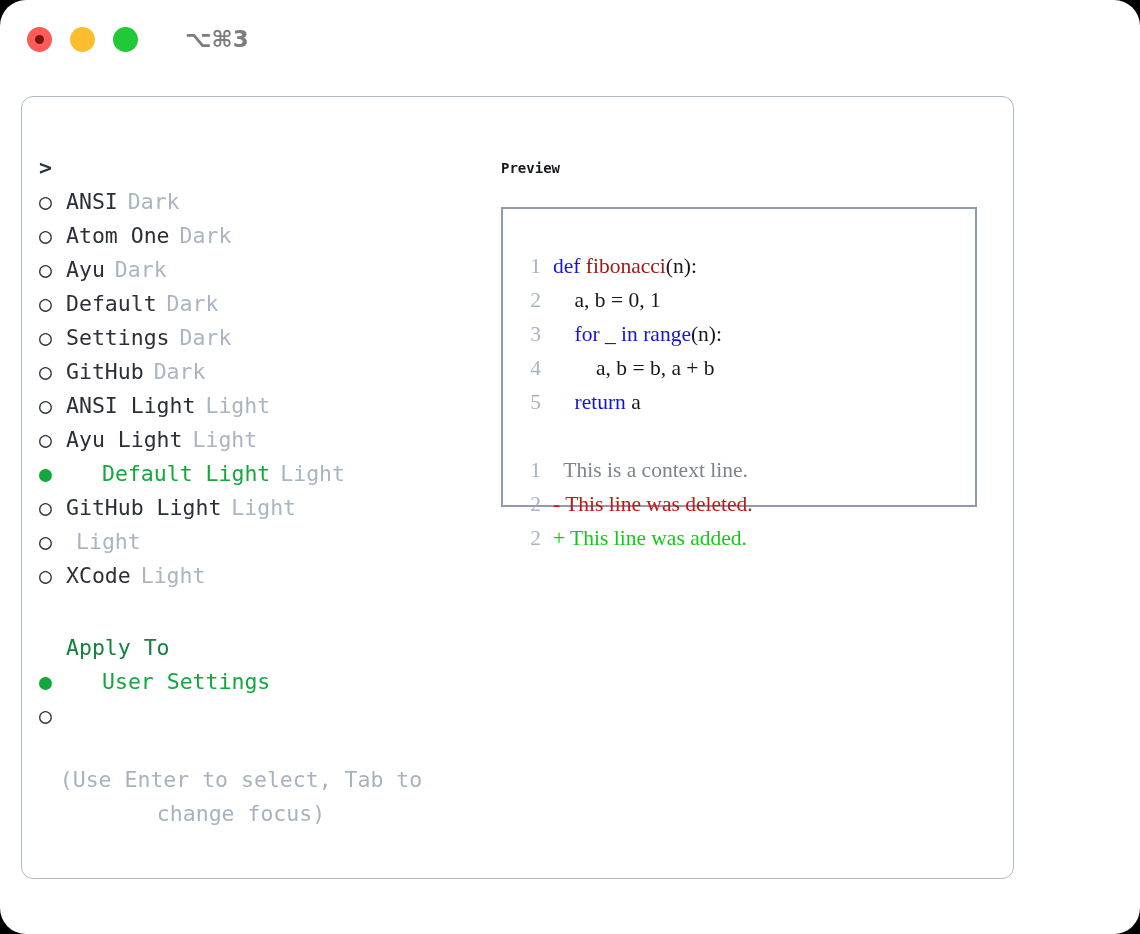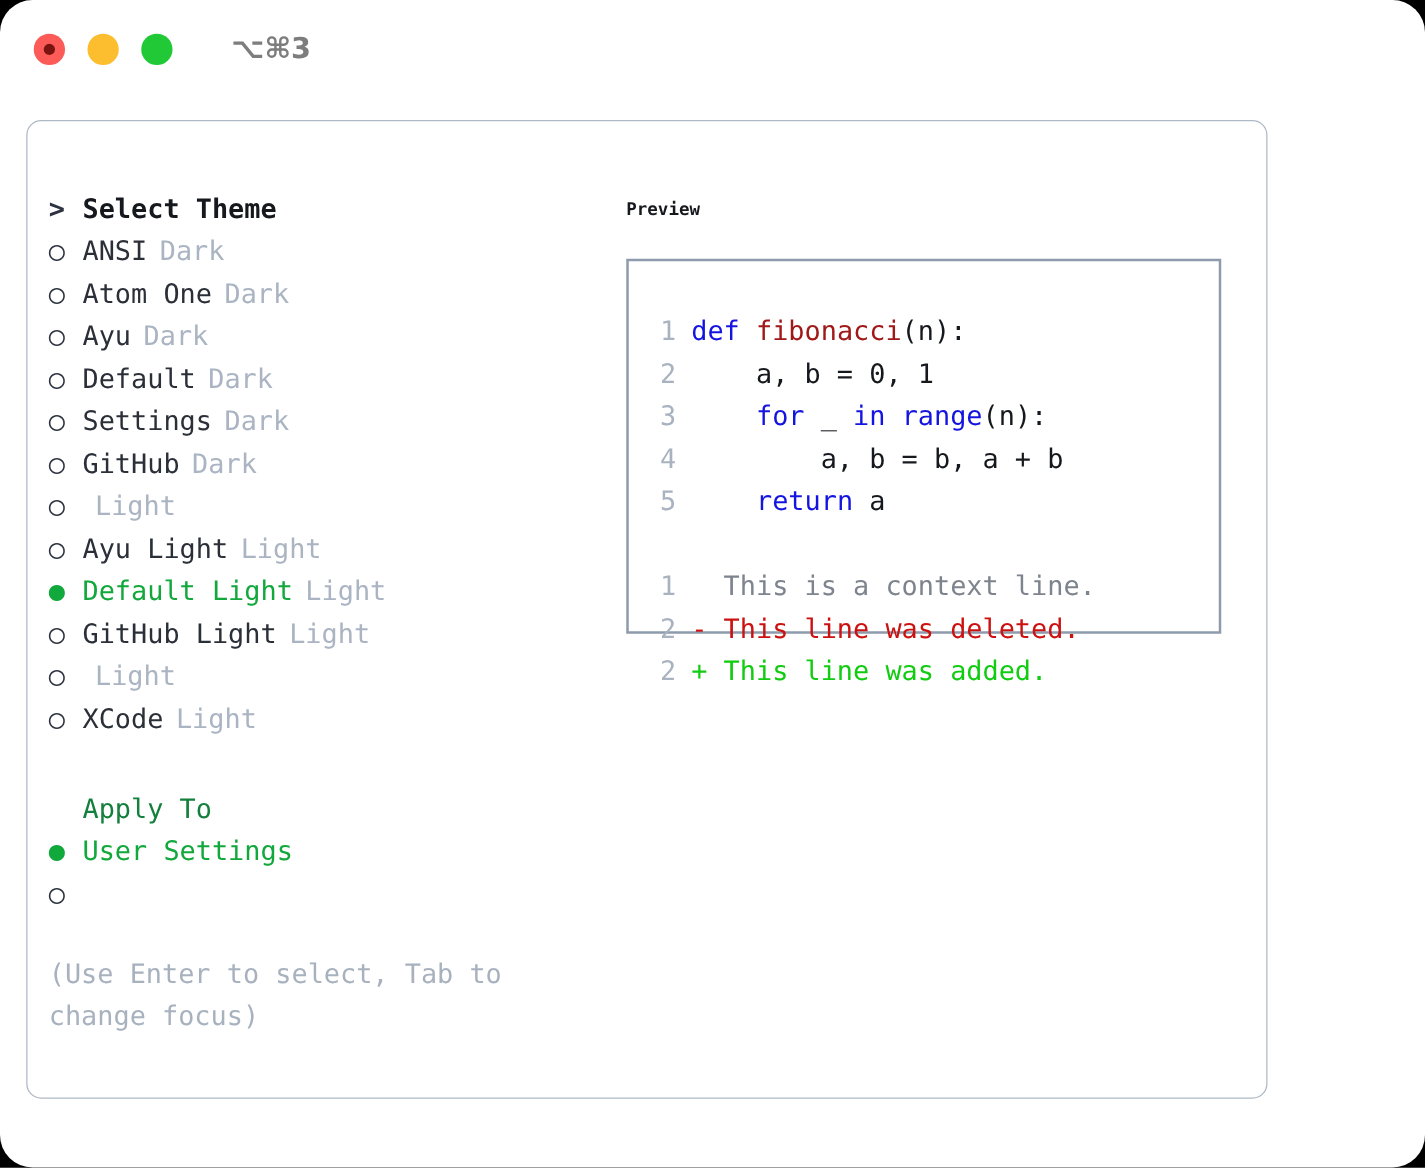--- a/index.html
+++ b/index.html
@@ -110,39 +110,40 @@
     color: #2d3340;
   }
   .marker-bullet-on {
     color: #11a83c;
   }
   .head-row {
     font-weight: bold;
     color: #15181d;
   }
   .theme-name { color: #2b2f38; }
-  .theme-name.sel { color: #12a83c; }
+  .theme-name.sel { color: #12a83c; margin-left: 36px; }
   .badge {
     color: #aab4c2;
     margin-left: 10px;
   }
   .section-label {
     color: #15803d;
   }
 
   .spacer-lg { height: 38px; }
   .spacer-md { height: 30px; }
 
   .hint {
     margin-top: 0px;
     font-size: 21.5px;
     line-height: 34px;
     color: #a8b2bf;
     width: 404px;
     white-space: pre-wrap;
+    text-align: center;
   }
 
   
   .right-col {
     position: absolute;
     left: 479px;
     top: 54px;
     width: 500px;
   }
   .preview-title {
@@ -162,21 +163,21 @@
     position: relative;
   }
   .code {
     position: absolute;
     left: 12px;
     top: 40px;
     font-size: 21.5px;
     line-height: 34px;
     white-space: pre;
   }
-  .cline { height: 34px; white-space: pre; }
+  .cline { height: 34px; white-space: pre; font-family: Liberation Serif, serif; }
   .ln {
     display: inline-block;
     width: 26px;
     text-align: right;
     color: #a9b3c0;
     margin-right: 12px;
   }
   .kw   { color: #1414e0; }
   .fn   { color: #a01818; }
   .plain{ color: #15181d; }
@@ -201,31 +202,30 @@
     <div class="shortcut">⌥⌘3</div>
   </div>
 
   <div class="panel">
     <div class="columns">
 
       <div class="left-col">
 
         <div class="row head-row">
           <span class="marker">&gt;</span>
-          <span>Select Theme</span>
         </div>
 
         <div id="theme-rows">
             <div class="row"><span class="marker">○</span><span class="theme-name">ANSI</span><span class="badge">Dark</span></div>
             <div class="row"><span class="marker">○</span><span class="theme-name">Atom One</span><span class="badge">Dark</span></div>
             <div class="row"><span class="marker">○</span><span class="theme-name">Ayu</span><span class="badge">Dark</span></div>
             <div class="row"><span class="marker">○</span><span class="theme-name">Default</span><span class="badge">Dark</span></div>
             <div class="row"><span class="marker">○</span><span class="theme-name">Settings</span><span class="badge">Dark</span></div>
             <div class="row"><span class="marker">○</span><span class="theme-name">GitHub</span><span class="badge">Dark</span></div>
-            <div class="row"><span class="marker">○</span><span class="badge">Light</span></div>
+            <div class="row"><span class="marker">○</span><span class="theme-name">ANSI Light</span><span class="badge">Light</span></div>
             <div class="row"><span class="marker">○</span><span class="theme-name">Ayu Light</span><span class="badge">Light</span></div>
             <div class="row"><span class="marker marker-bullet-on">●</span><span class="theme-name sel">Default Light</span><span class="badge">Light</span></div>
             <div class="row"><span class="marker">○</span><span class="theme-name">GitHub Light</span><span class="badge">Light</span></div>
             <div class="row"><span class="marker">○</span><span class="badge">Light</span></div>
             <div class="row"><span class="marker">○</span><span class="theme-name">XCode</span><span class="badge">Light</span></div>
           </div>
 
         <div class="spacer-lg"></div>
 
         <div class="row">

